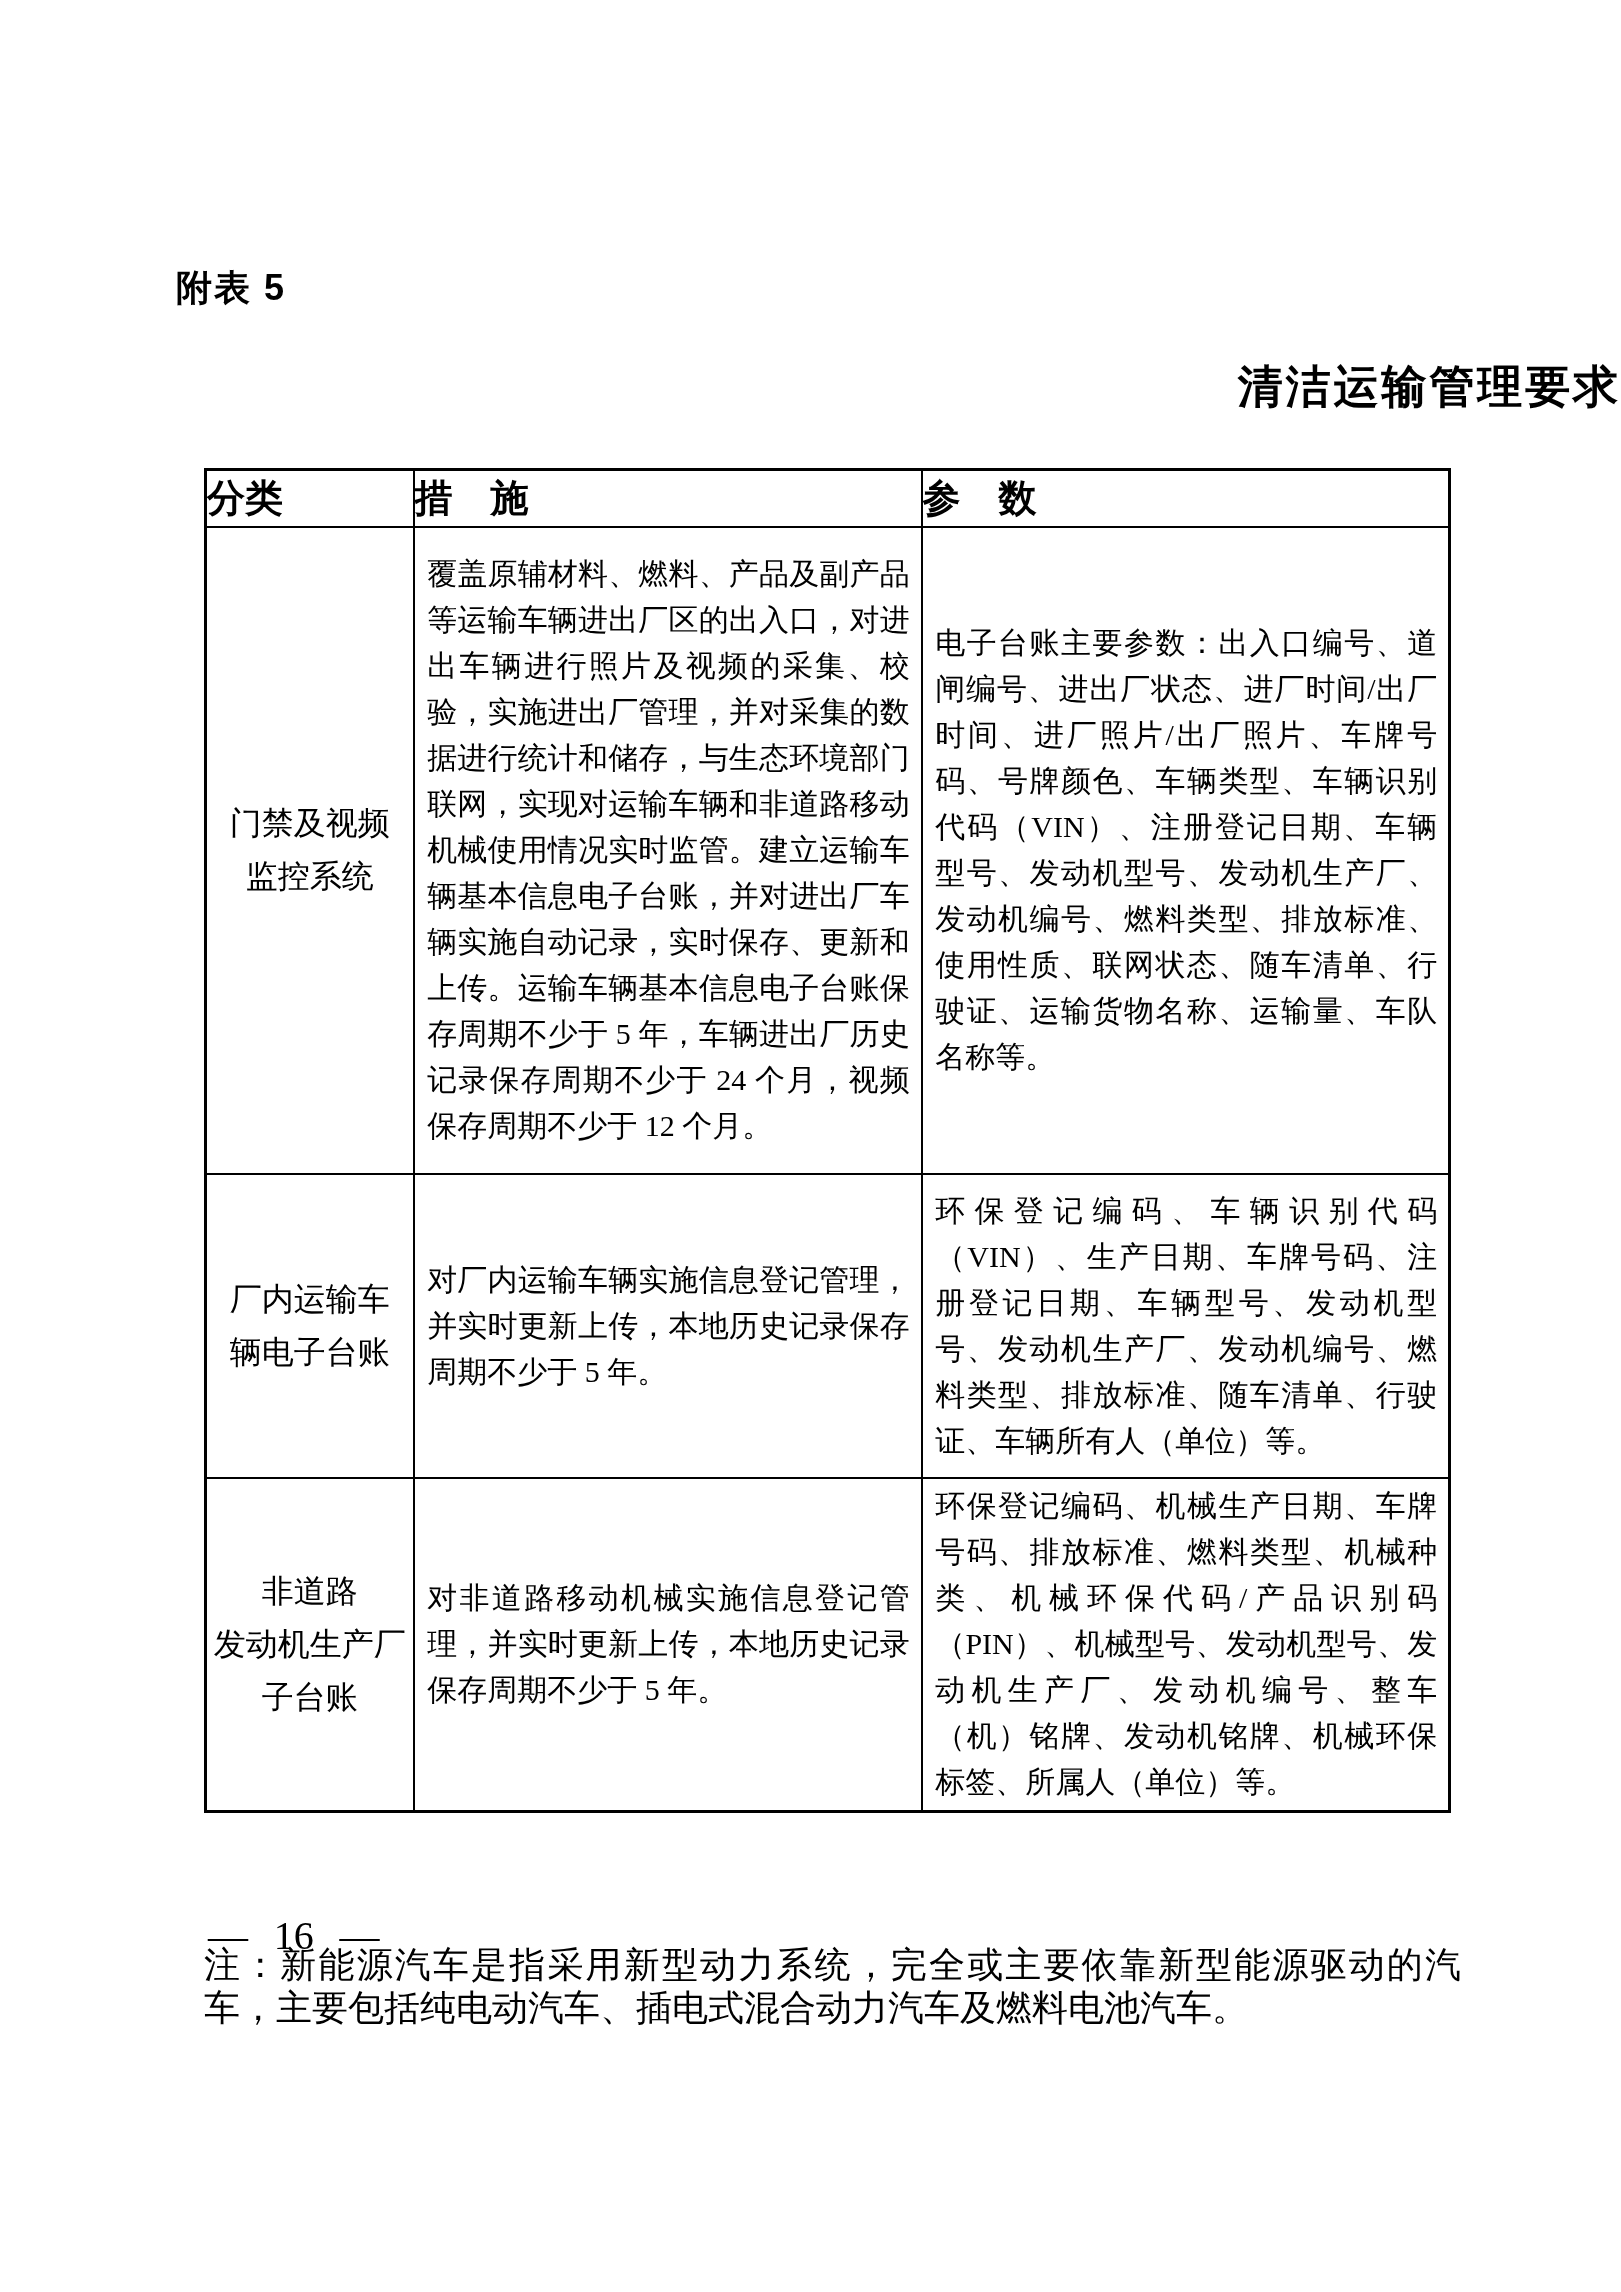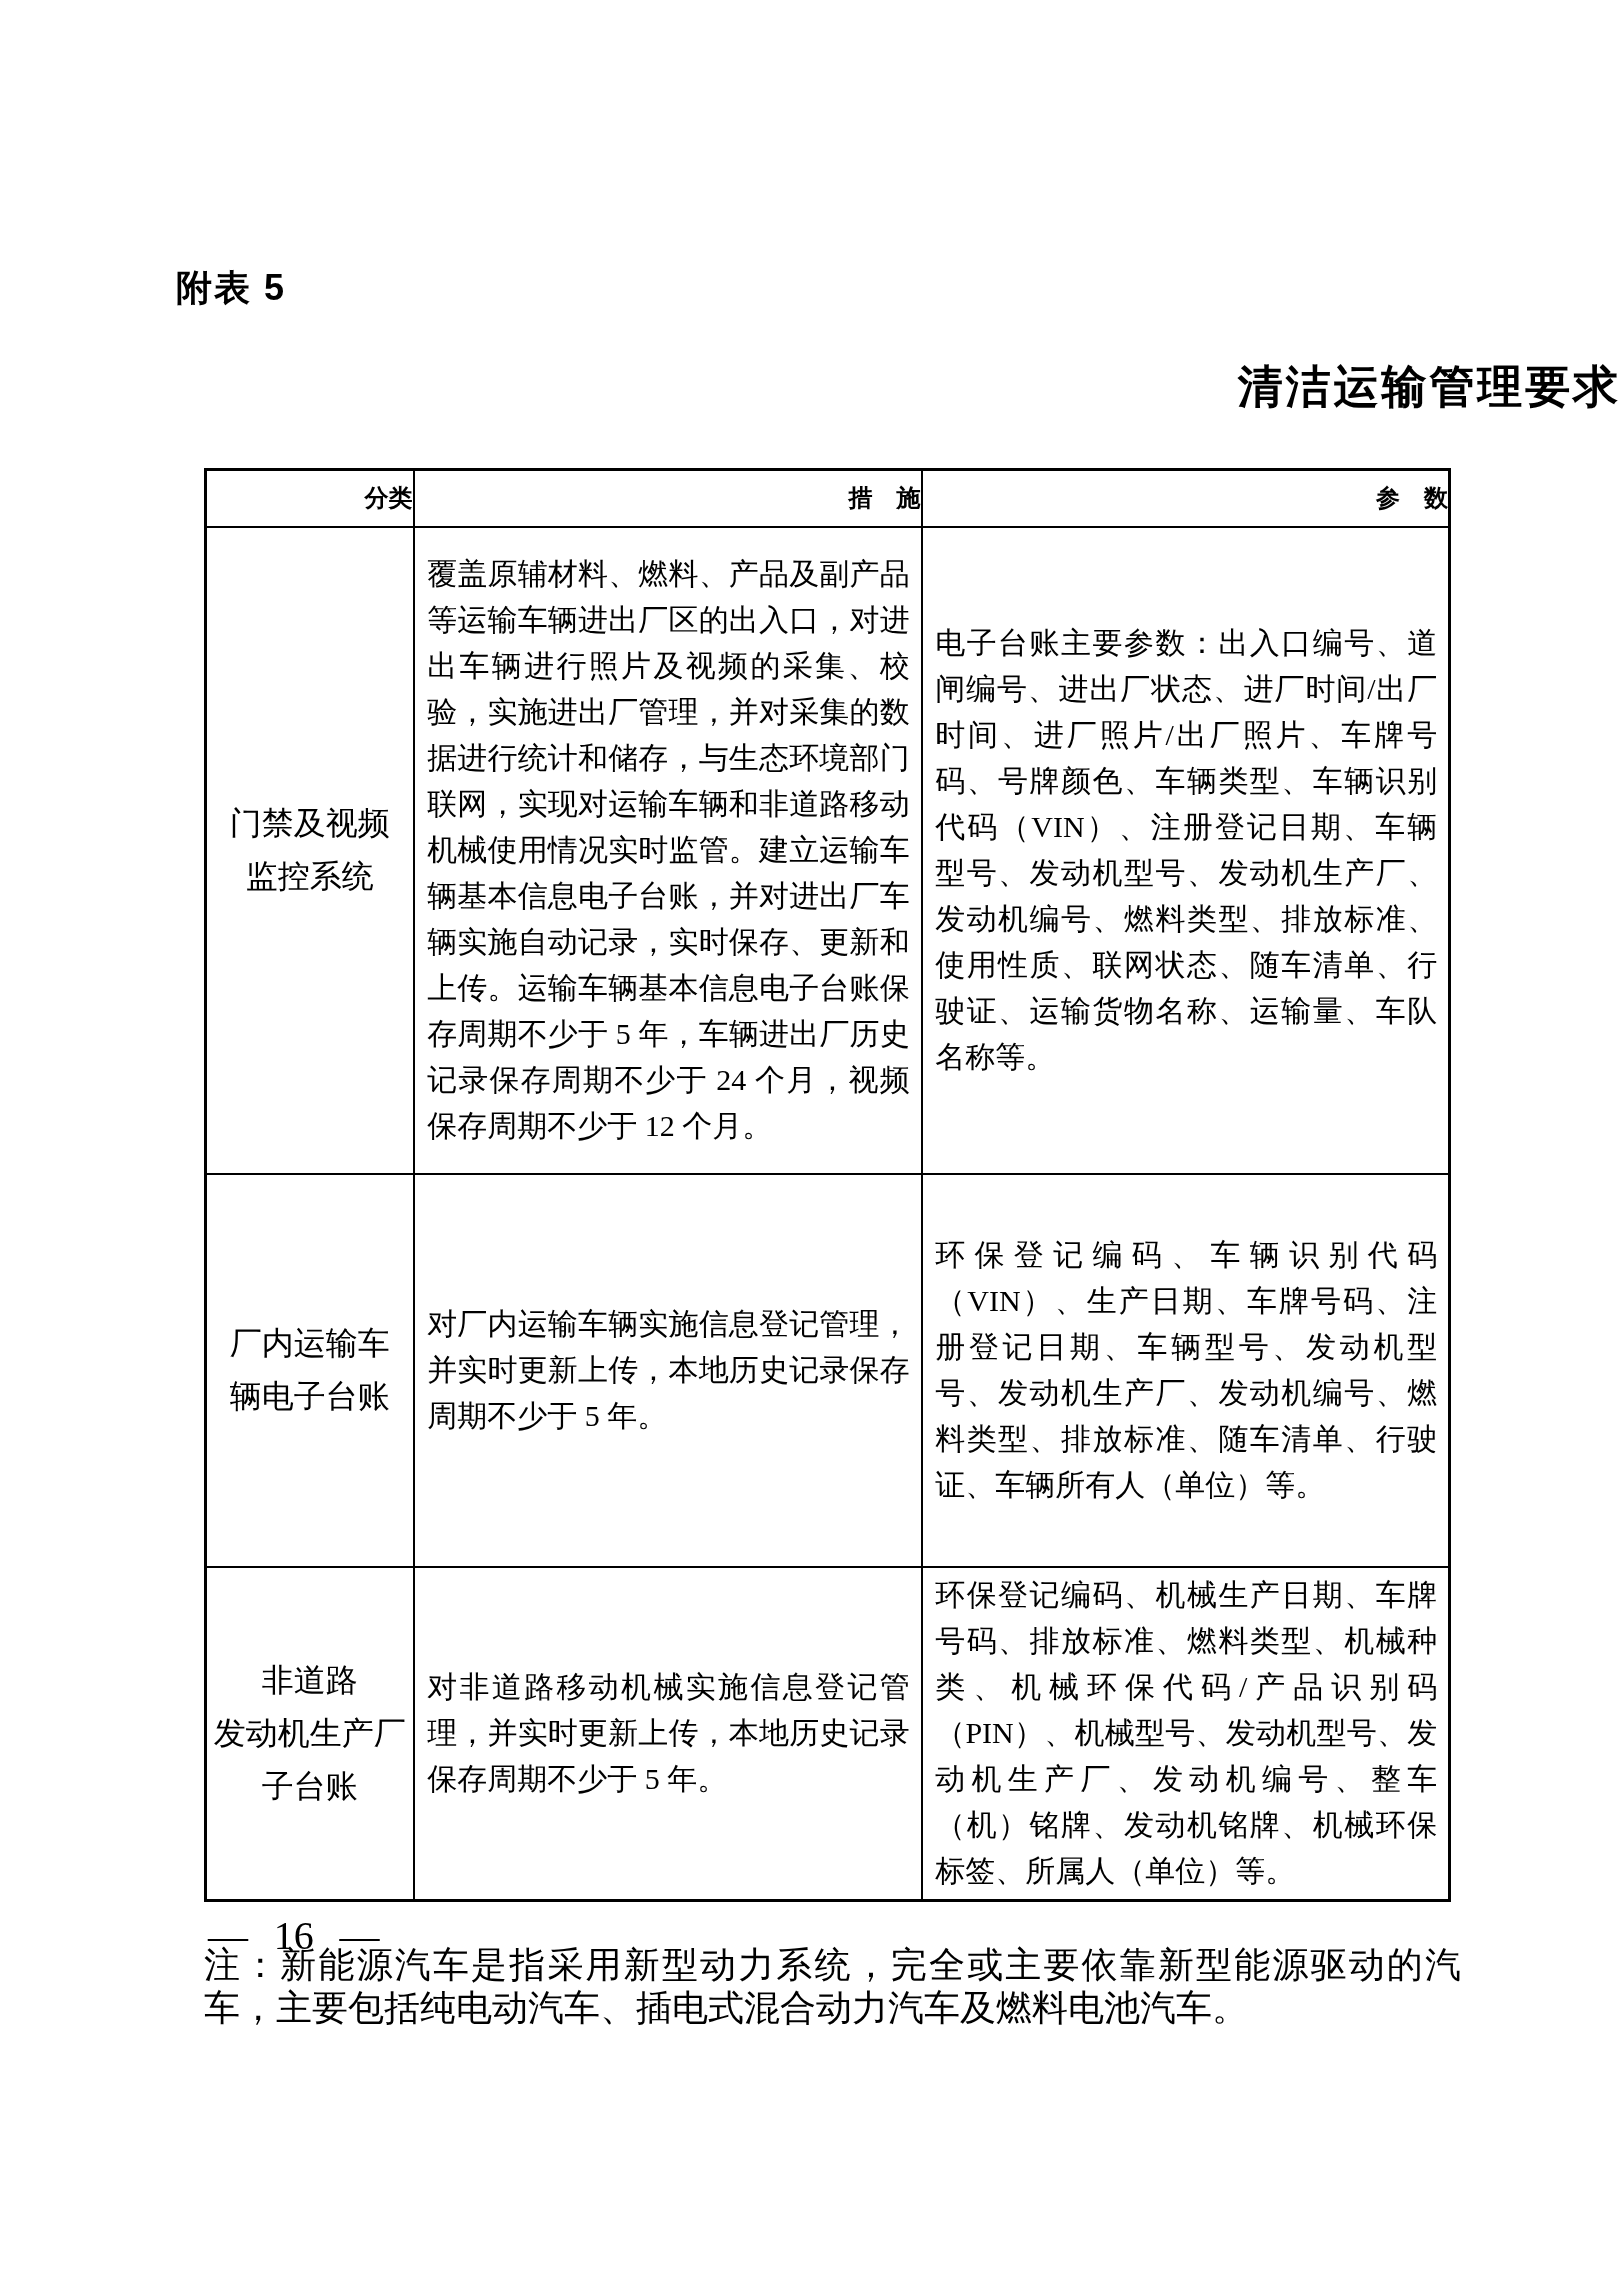--- a/index.html
+++ b/index.html
@@ -40,28 +40,28 @@
   table.req-table col.c1 { width: 208px; }
   table.req-table col.c2 { width: 508px; }
   table.req-table col.c3 { width: 528px; }
   table.req-table th, table.req-table td {
     border: 2px solid #000;
     vertical-align: middle;
   }
   table.req-table thead th {
     height: 57px;
     font-family: "Liberation Sans", sans-serif;
-    font-size: 24px;
+    font-size: 38px;
     font-weight: bold;
-    text-align: right;
+    text-align: left;
     border-bottom-width: 2.9px;
     white-space: pre;
   }
   tr.r1 > td { height: 647px; }
-  tr.r2 > td { height: 393px; }
+  tr.r2 > td { height: 304px; }
   tr.r3 > td { height: 334px; }
   td.cat {
     text-align: center;
     font-size: 32px;
     line-height: 53px;
     white-space: pre-line;
     padding: 0 5.9px;
   }
   td.measure, td.param {
     font-size: 30px;

